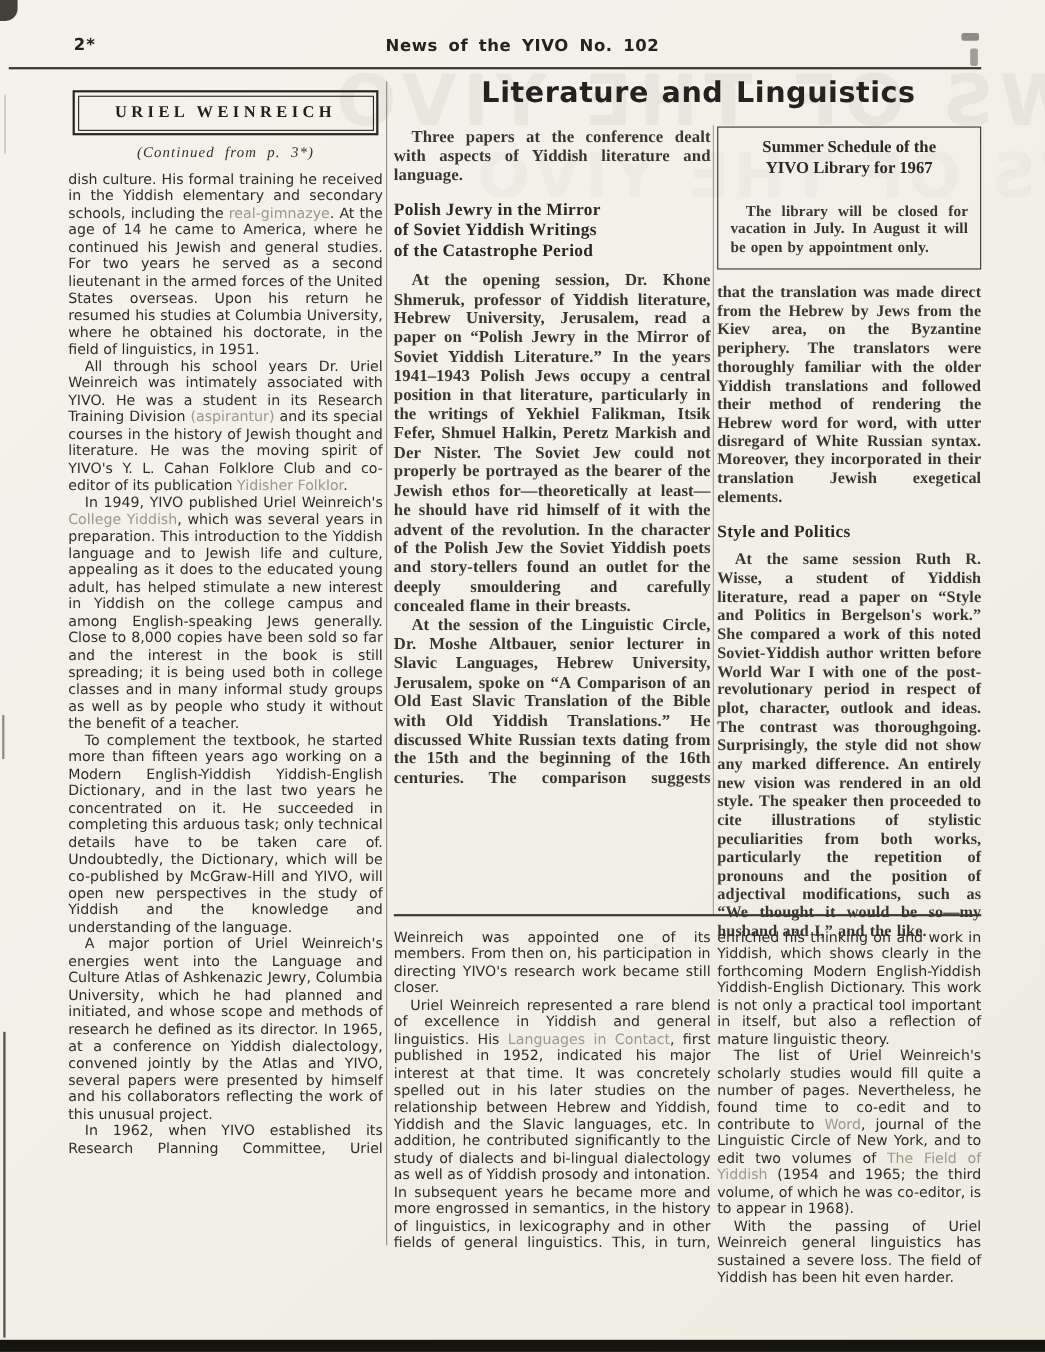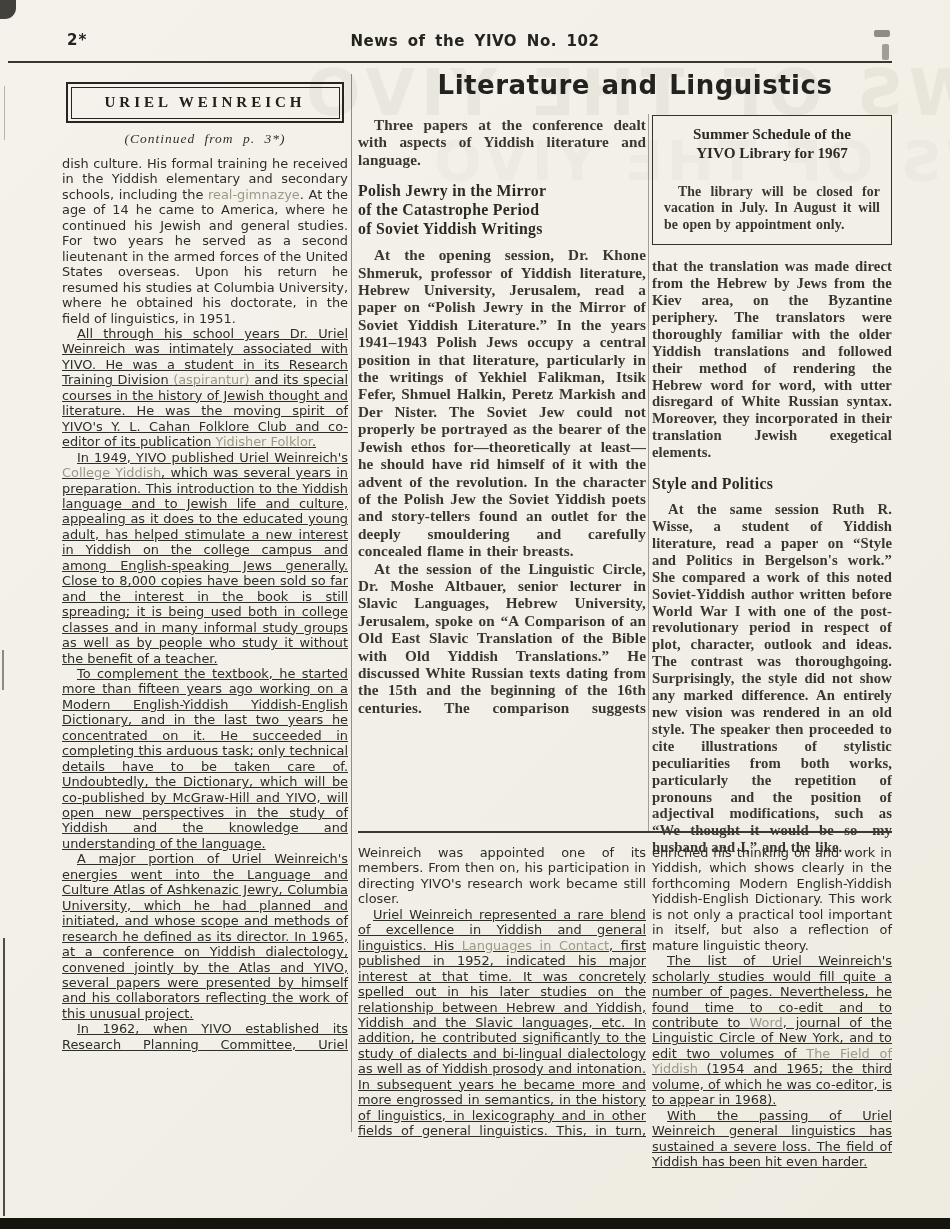--- a/index.html
+++ b/index.html
@@ -48,21 +48,21 @@
   .continued {
     text-align:center; font-family:"Liberation Serif",serif; font-style:italic;
     font-size:13.5px; letter-spacing:1px; word-spacing:5px;
     margin:7px 0 9px 0; color:#33312b;
   }
 
   .sans p {
     margin:0; font-family:"DejaVu Sans",sans-serif; font-size:12.9px;
     line-height:15.45px; text-align:justify; color:#2e2d29;
   }
-  .sans p.ind { text-indent:15px;text-decoration:underline; }
+  .sans p.ind { text-indent:15px; }
   .stretch { text-align-last:justify; }
   .em { color:#9b988a; }
 
   .serif p {
     margin:0; font-family:"Liberation Serif",serif; font-size:15.2px;
     line-height:17.4px; text-align:justify; color:#3a3730;
     word-spacing:1px; letter-spacing:0.1px;font-weight:bold;
   }
   .serif p.ind { text-indent:16px; }
   .serif h3 {
@@ -121,22 +121,22 @@
     <p class="ind"><span>In 1949, YIVO published Uriel Weinreich's </span><span class="em">College Yiddish</span><span>, which was several years in preparation. This introduction to the Yiddish language and to Jewish life and culture, appealing as it does to the educated young adult, has helped stimulate a new interest in Yiddish on the college campus and among English-speaking Jews generally. Close to 8,000 copies have been sold so far and the interest in the book is still spreading; it is being used both in college classes and in many informal study groups as well as by people who study it without the benefit of a teacher.</span></p>
     <p class="ind"><span>To complement the textbook, he started more than fifteen years ago working on a Modern English-Yiddish Yiddish-English Dictionary, and in the last two years he concentrated on it. He succeeded in completing this arduous task; only technical details have to be taken care of. Undoubtedly, the Dictionary, which will be co-published by McGraw-Hill and YIVO, will open new perspectives in the study of Yiddish and the knowledge and understanding of the language.</span></p>
     <p class="ind"><span>A major portion of Uriel Weinreich's energies went into the Language and Culture Atlas of Ashkenazic Jewry, Columbia University, which he had planned and initiated, and whose scope and methods of research he defined as its director. In 1965, at a conference on Yiddish dialectology, convened jointly by the Atlas and YIVO, several papers were presented by himself and his collaborators reflecting the work of this unusual project.</span></p>
     <p class="ind stretch"><span>In 1962, when YIVO established its Research Planning Committee, Uriel</span></p>
   </section>
 
   <section class="col col-center serif">
     <p class="ind intro-para"><span>Three papers at the conference dealt with aspects of Yiddish literature and language.</span></p>
     <h3>
       <div>Polish Jewry in the Mirror</div>
+      <div>of Soviet Yiddish Writings</div>
       <div>of the Catastrophe Period</div>
-      <div>of Soviet Yiddish Writings</div>
     </h3>
     <p class="ind"><span>At the opening session, Dr. Khone Shmeruk, professor of Yiddish literature, Hebrew University, Jerusalem, read a paper on “Polish Jewry in the Mirror of Soviet Yiddish Literature.” In the years 1941–1943 Polish Jews occupy a central position in that literature, particularly in the writings of Yekhiel Falikman, Itsik Fefer, Shmuel Halkin, Peretz Markish and Der Nister. The Soviet Jew could not properly be portrayed as the bearer of the Jewish ethos for—theoretically at least—he should have rid himself of it with the advent of the revolution. In the character of the Polish Jew the Soviet Yiddish poets and story-tellers found an outlet for the deeply smouldering and carefully concealed flame in their breasts.</span></p>
     <p class="ind stretch"><span>At the session of the Linguistic Circle, Dr. Moshe Altbauer, senior lecturer in Slavic Languages, Hebrew University, Jerusalem, spoke on “A Comparison of an Old East Slavic Translation of the Bible with Old Yiddish Translations.” He discussed White Russian texts dating from the 15th and the beginning of the 16th centuries. The comparison suggests</span></p>
   </section>
 
   <section class="col col-right serif">
     <div class="schedule-box">
       <div class="sched-title">
         <div>Summer Schedule of the</div>
         <div>YIVO Library for 1967</div>

